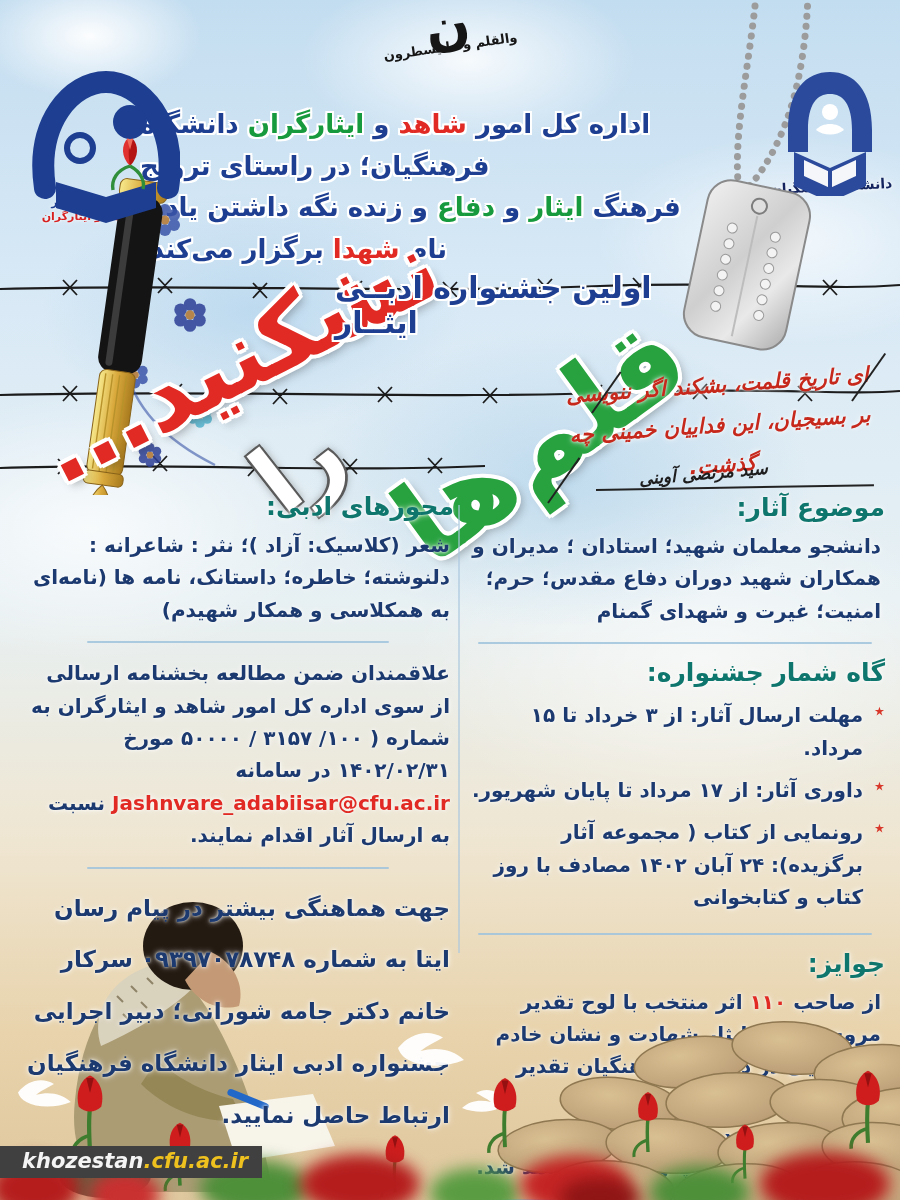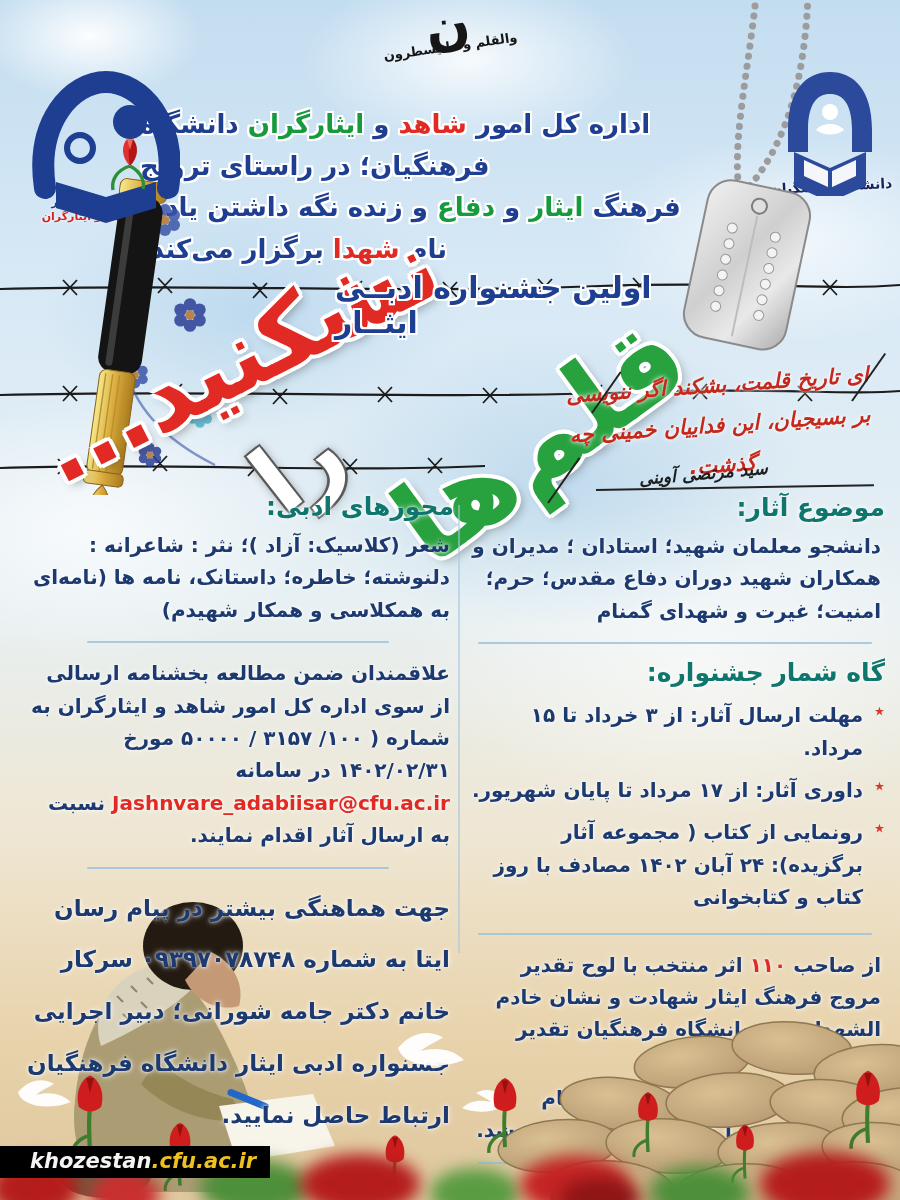--- a/index.html
+++ b/index.html
@@ -52,21 +52,21 @@
   .sep.inset{width:70%;}
   .trow{display:flex;gap:7px;align-items:flex-start;margin:2px 0;}
   .bullet{color:#d8372a;font-size:20px;line-height:1.5;font-weight:bold;}
   .contact-b{line-height:2.25;font-size:23px;}
   .vdivider{left:458px;top:505px;width:2px;height:448px;background:#a9c7de;opacity:.6;z-index:4;}
   
   .logo-shahed-txt1{left:18px;top:196px;width:140px;text-align:center;font-size:11px;font-weight:bold;color:#1d3e91;}
   .logo-shahed-txt2{left:18px;top:210px;width:140px;text-align:center;font-size:11px;font-weight:bold;color:#d81f1f;}
   .logo-univ-txt{left:766px;top:178px;width:130px;text-align:center;font-size:14px;font-weight:bold;color:#14245e;transform:rotate(-3deg);}
   
-  .watermark{left:0;top:1146px;background:#000000;padding:3px 14px 5px 30px;z-index:9;font-style:italic;font-weight:bold;font-size:21px;}
+  .watermark{left:0;top:1146px;background:#404040;padding:3px 14px 5px 22px;z-index:9;font-style:italic;font-weight:bold;font-size:21px;}
   .wm-site{color:#f4f4f4;} .wm-domain{color:#eec11f;}
   
   .bokeh b{position:absolute;border-radius:50%;filter:blur(8px);display:block;}
   svg{display:block;}
 </style>
 </head>
 <body>
 
 <svg width="0" height="0" class="abs" aria-hidden="true">
   <defs>
@@ -252,20 +252,21 @@
   <div class="trow">
     <span class="bullet">٭</span>
     <span class="sec-b halo-soft">داوری آثار: از ۱۷ مرداد تا پایان شهریور.</span>
   </div>
   <div class="trow">
     <span class="bullet">٭</span>
     <span class="sec-b halo-soft">رونمایی از کتاب ( مجموعه آثار برگزیده): ۲۴ آبان ۱۴۰۲ مصادف با روز کتاب و کتابخوانی</span>
   </div>
   <div class="sep"></div>
 
+  <h2 class="sec-h halo-soft">جوایز:</h2>
   <p class="sec-b halo-soft"><span>از صاحب </span><span class="c-red">۱۱۰</span><span> اثر منتخب با لوح تقدیر مروج فرهنگ ایثار شهادت و نشان خادم الشهدایی در دانشگاه فرهنگیان تقدیر خواهد شد.</span></p>
   <p class="sec-b halo-soft"><span class="c-red">۱۱۰</span><span> اثر منتخب در مجموعه‌ای با نام نویسنده و شعرا چاپ و منتشر خواهد شد.</span></p>
   <div class="sep"></div>
 
   <h2 class="sec-h halo-soft">شرکت کنندگان در جشنواره شامل:</h2>
 
 </div>
 
 <div class="abs col col-left">
   <h2 class="sec-h halo-soft">محورهای ادبی:</h2>

